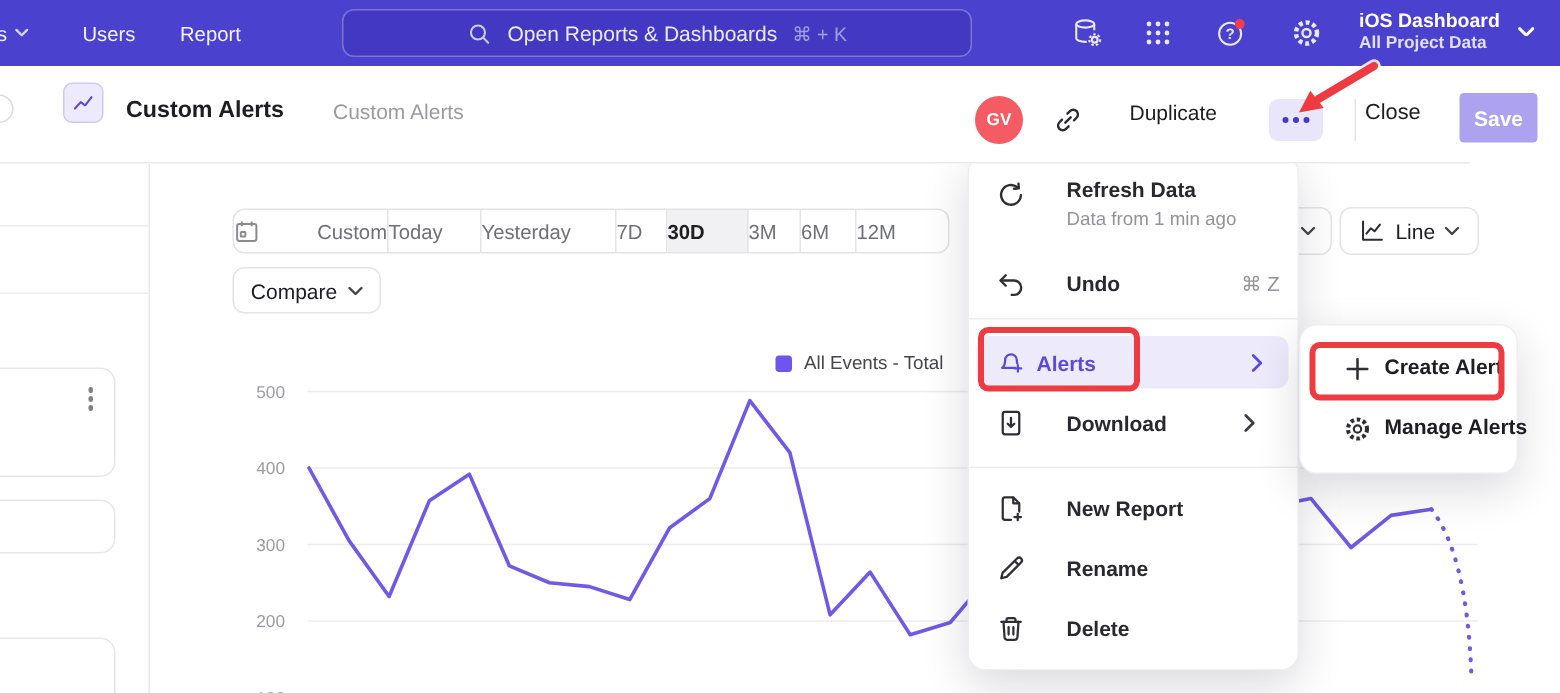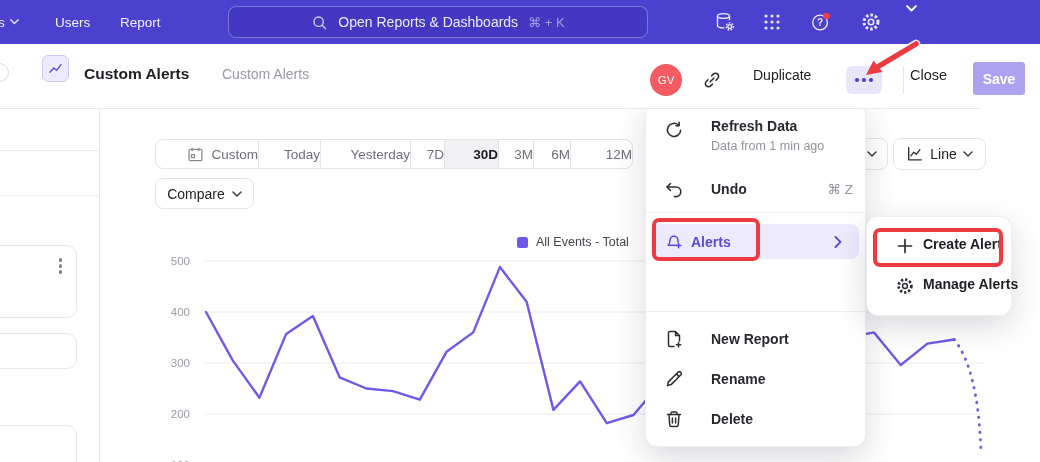--- a/index.html
+++ b/index.html
@@ -22,40 +22,40 @@
   .nav-icon{position:absolute;top:11px;width:22px;height:22px;color:#e9e7fb;cursor:pointer}
   #project-switch{position:absolute;left:906px;top:5px;display:flex;align-items:center;gap:12px;cursor:pointer}
   #project-switch .nm{font-size:13px;font-weight:700;line-height:17px}
   #project-switch .sc{font-size:11.5px;font-weight:600;color:#e2dffa;line-height:15px}
 
   
   #header{position:absolute;left:0;top:44px;width:980px;height:65px;background:#fff;border-bottom:1px solid #e9e9ec;z-index:35}
   #report-icon{position:absolute;left:42px;top:11px;width:27px;height:27px;border-radius:6px;background:#eceafc;border:1px solid #cfc8f4;display:flex;align-items:center;justify-content:center;color:var(--accent)}
   #page-title{position:absolute;left:84px;top:21px;font-size:15.5px;font-weight:700;color:var(--ink)}
   #breadcrumb{position:absolute;left:222px;top:22px;font-size:14px;color:var(--gray)}
-  #avatar{position:absolute;left:650px;top:20px;width:32px;height:32px;border-radius:50%;background:var(--avatar);color:#fff;font-size:11.5px;font-weight:400;display:flex;align-items:center;justify-content:center;cursor:pointer}
+  #avatar{position:absolute;left:650px;top:20px;width:32px;height:32px;border-radius:50%;background:var(--avatar);color:#fff;font-size:11.5px;font-weight:700;display:flex;align-items:center;justify-content:center;cursor:pointer}
   #link-btn{position:absolute;left:702px;top:26px;width:20px;height:20px;color:#2b2b31;cursor:pointer}
   #duplicate-btn{position:absolute;left:753px;top:23px;font-size:14px;font-weight:400;color:var(--ink);cursor:pointer}
   #more-btn{position:absolute;left:846px;top:22px;width:36px;height:28px;border-radius:6px;background:#e9e6fb;display:flex;align-items:center;justify-content:center;gap:3px;cursor:pointer}
   #more-btn i{width:4px;height:4px;border-radius:50%;background:#4338ca}
   .hdr-divider{position:absolute;left:903px;top:22px;width:1px;height:28px;background:#e6e6e9}
   #close-btn{position:absolute;left:910px;top:23px;font-size:14.5px;font-weight:500;color:var(--ink);cursor:pointer}
   #save-btn{position:absolute;left:973px;top:18px;width:52px;height:33px;border-radius:3px;background:var(--save);color:#fff;font-size:14px;font-weight:600;border:none;cursor:pointer}
   #cut-circle{position:absolute;left:-10px;top:19px;width:19px;height:19px;border-radius:50%;border:1.5px solid #d9d9de;background:#fff}
 
   
   #left-panel{position:absolute;left:0;top:109px;width:100px;height:353px;background:#fff;border-right:1px solid #e8e8ea;z-index:10}
   .lp-line{position:absolute;left:0;width:99px;height:1px;background:#ededf0}
   .lp-card{position:absolute;left:-20px;width:97px;background:#fff;border:1px solid #e7e7ea;border-radius:10px}
   #kebab-icon{position:absolute;right:14px;top:12px;display:flex;flex-direction:column;gap:2.5px;cursor:pointer}
   #kebab-icon i{width:3.5px;height:3.5px;border-radius:50%;background:#808088}
 
   
   #seg-control{position:absolute;left:155px;top:139px;height:30px;display:flex;border:1px solid var(--border);border-radius:8px;background:#fff;z-index:5;overflow:hidden}
-  .seg{display:flex;align-items:center;justify-content:flex-end;gap:7px;font-size:13.5px;color:var(--mid);border-right:1px solid var(--border);cursor:pointer}
+  .seg{display:flex;align-items:center;justify-content:space-between;gap:7px;font-size:13.5px;color:var(--mid);border-right:1px solid var(--border);cursor:pointer}
   .seg:last-child{border-right:none}
   .seg.selected{background:#f1f1f3;color:var(--ink);font-weight:700}
   #compare-btn{position:absolute;left:155px;top:178px;width:99px;height:31px;border:1px solid var(--border);border-radius:8px;background:#fff;display:flex;align-items:center;justify-content:center;gap:7px;font-size:14px;font-weight:500;color:var(--ink);z-index:5;cursor:pointer}
   #hidden-dropdown{position:absolute;left:792px;top:138px;width:96px;height:32px;border:1px solid var(--border);border-radius:8px;background:#fff;z-index:4;cursor:pointer}
   #hidden-dropdown .chev{position:absolute;right:10px;top:12px;color:#43434a}
   #line-type-btn{position:absolute;left:893px;top:138px;width:93px;height:32px;border:1px solid var(--border);border-radius:8px;background:#fff;display:flex;align-items:center;justify-content:center;gap:6px;font-size:14px;font-weight:500;color:var(--ink);z-index:5;cursor:pointer}
 
   
   #chart-svg{position:absolute;left:0;top:0;z-index:1}
   .gridline{stroke:#ececef;stroke-width:1}
@@ -279,20 +279,24 @@
         </svg>
     </div>
     <div class="nav-icon" style="left:860px">
       <svg viewBox="0 0 22 22" fill="none" stroke="currentColor">
           <circle cx="11" cy="11" r="7" stroke-width="3" stroke-dasharray="2.6 2"></circle>
           <circle cx="11" cy="11" r="2.7" stroke-width="1.6"></circle>
         </svg>
     </div>
 
     <div id="project-switch">
+      <span>
+        <div class="nm">iOS Dashboard</div>
+        <div class="sc">All Project Data</div>
+      </span>
       <span style="width:11px;color:#fff">
         <svg viewBox="0 0 10 6" fill="none" stroke="currentColor" stroke-width="1.8" stroke-linecap="round" stroke-linejoin="round">
             <path d="M1 1l4 4 4-4"></path>
           </svg>
       </span>
     </div>
   </div>
 
   <div id="context-menu">
     <div class="menu-row" style="top:14px;height:44px;align-items:flex-start">
@@ -325,20 +329,34 @@
           </svg>
       </span>
       <span class="ml">Alerts</span>
       <span class="mchev" style="width:8px">
         <svg viewBox="0 0 8 12" fill="none" stroke="currentColor" stroke-width="1.8" stroke-linecap="round" stroke-linejoin="round">
             <path d="M1.5 1l5 5-5 5"></path>
           </svg>
       </span>
     </div>
 
+    <div class="menu-row" style="top:163px;height:30px">
+      <span class="mi">
+        <svg viewBox="0 0 20 20" fill="none" stroke="currentColor" stroke-width="1.5" stroke-linecap="round" stroke-linejoin="round">
+            <rect x="4.5" y="2.5" width="11" height="15" rx="1.5"></rect>
+            <path d="M10 6.5v6M7.8 10.5l2.2 2.2 2.2-2.2"></path>
+          </svg>
+      </span>
+      <span class="ml">Download</span>
+      <span class="mchev" style="width:8px">
+        <svg viewBox="0 0 8 12" fill="none" stroke="currentColor" stroke-width="1.8" stroke-linecap="round" stroke-linejoin="round">
+            <path d="M1.5 1l5 5-5 5"></path>
+          </svg>
+      </span>
+    </div>
     <div class="menu-divider" style="top:207px"></div>
 
     <div class="menu-row" style="top:220px;height:30px">
       <span class="mi">
         <svg viewBox="0 0 20 20" fill="none" stroke="currentColor" stroke-width="1.5" stroke-linecap="round" stroke-linejoin="round">
             <path d="M11.5 2.5H6a1.5 1.5 0 0 0-1.5 1.5v12A1.5 1.5 0 0 0 6 17.5h4M11.5 2.5L15.5 6.5v5.5M11.5 2.5v4h4"></path>
             <path d="M14.5 13.5v4.4M12.3 15.7h4.4"></path>
           </svg>
       </span>
       <span class="ml">New Report</span>

